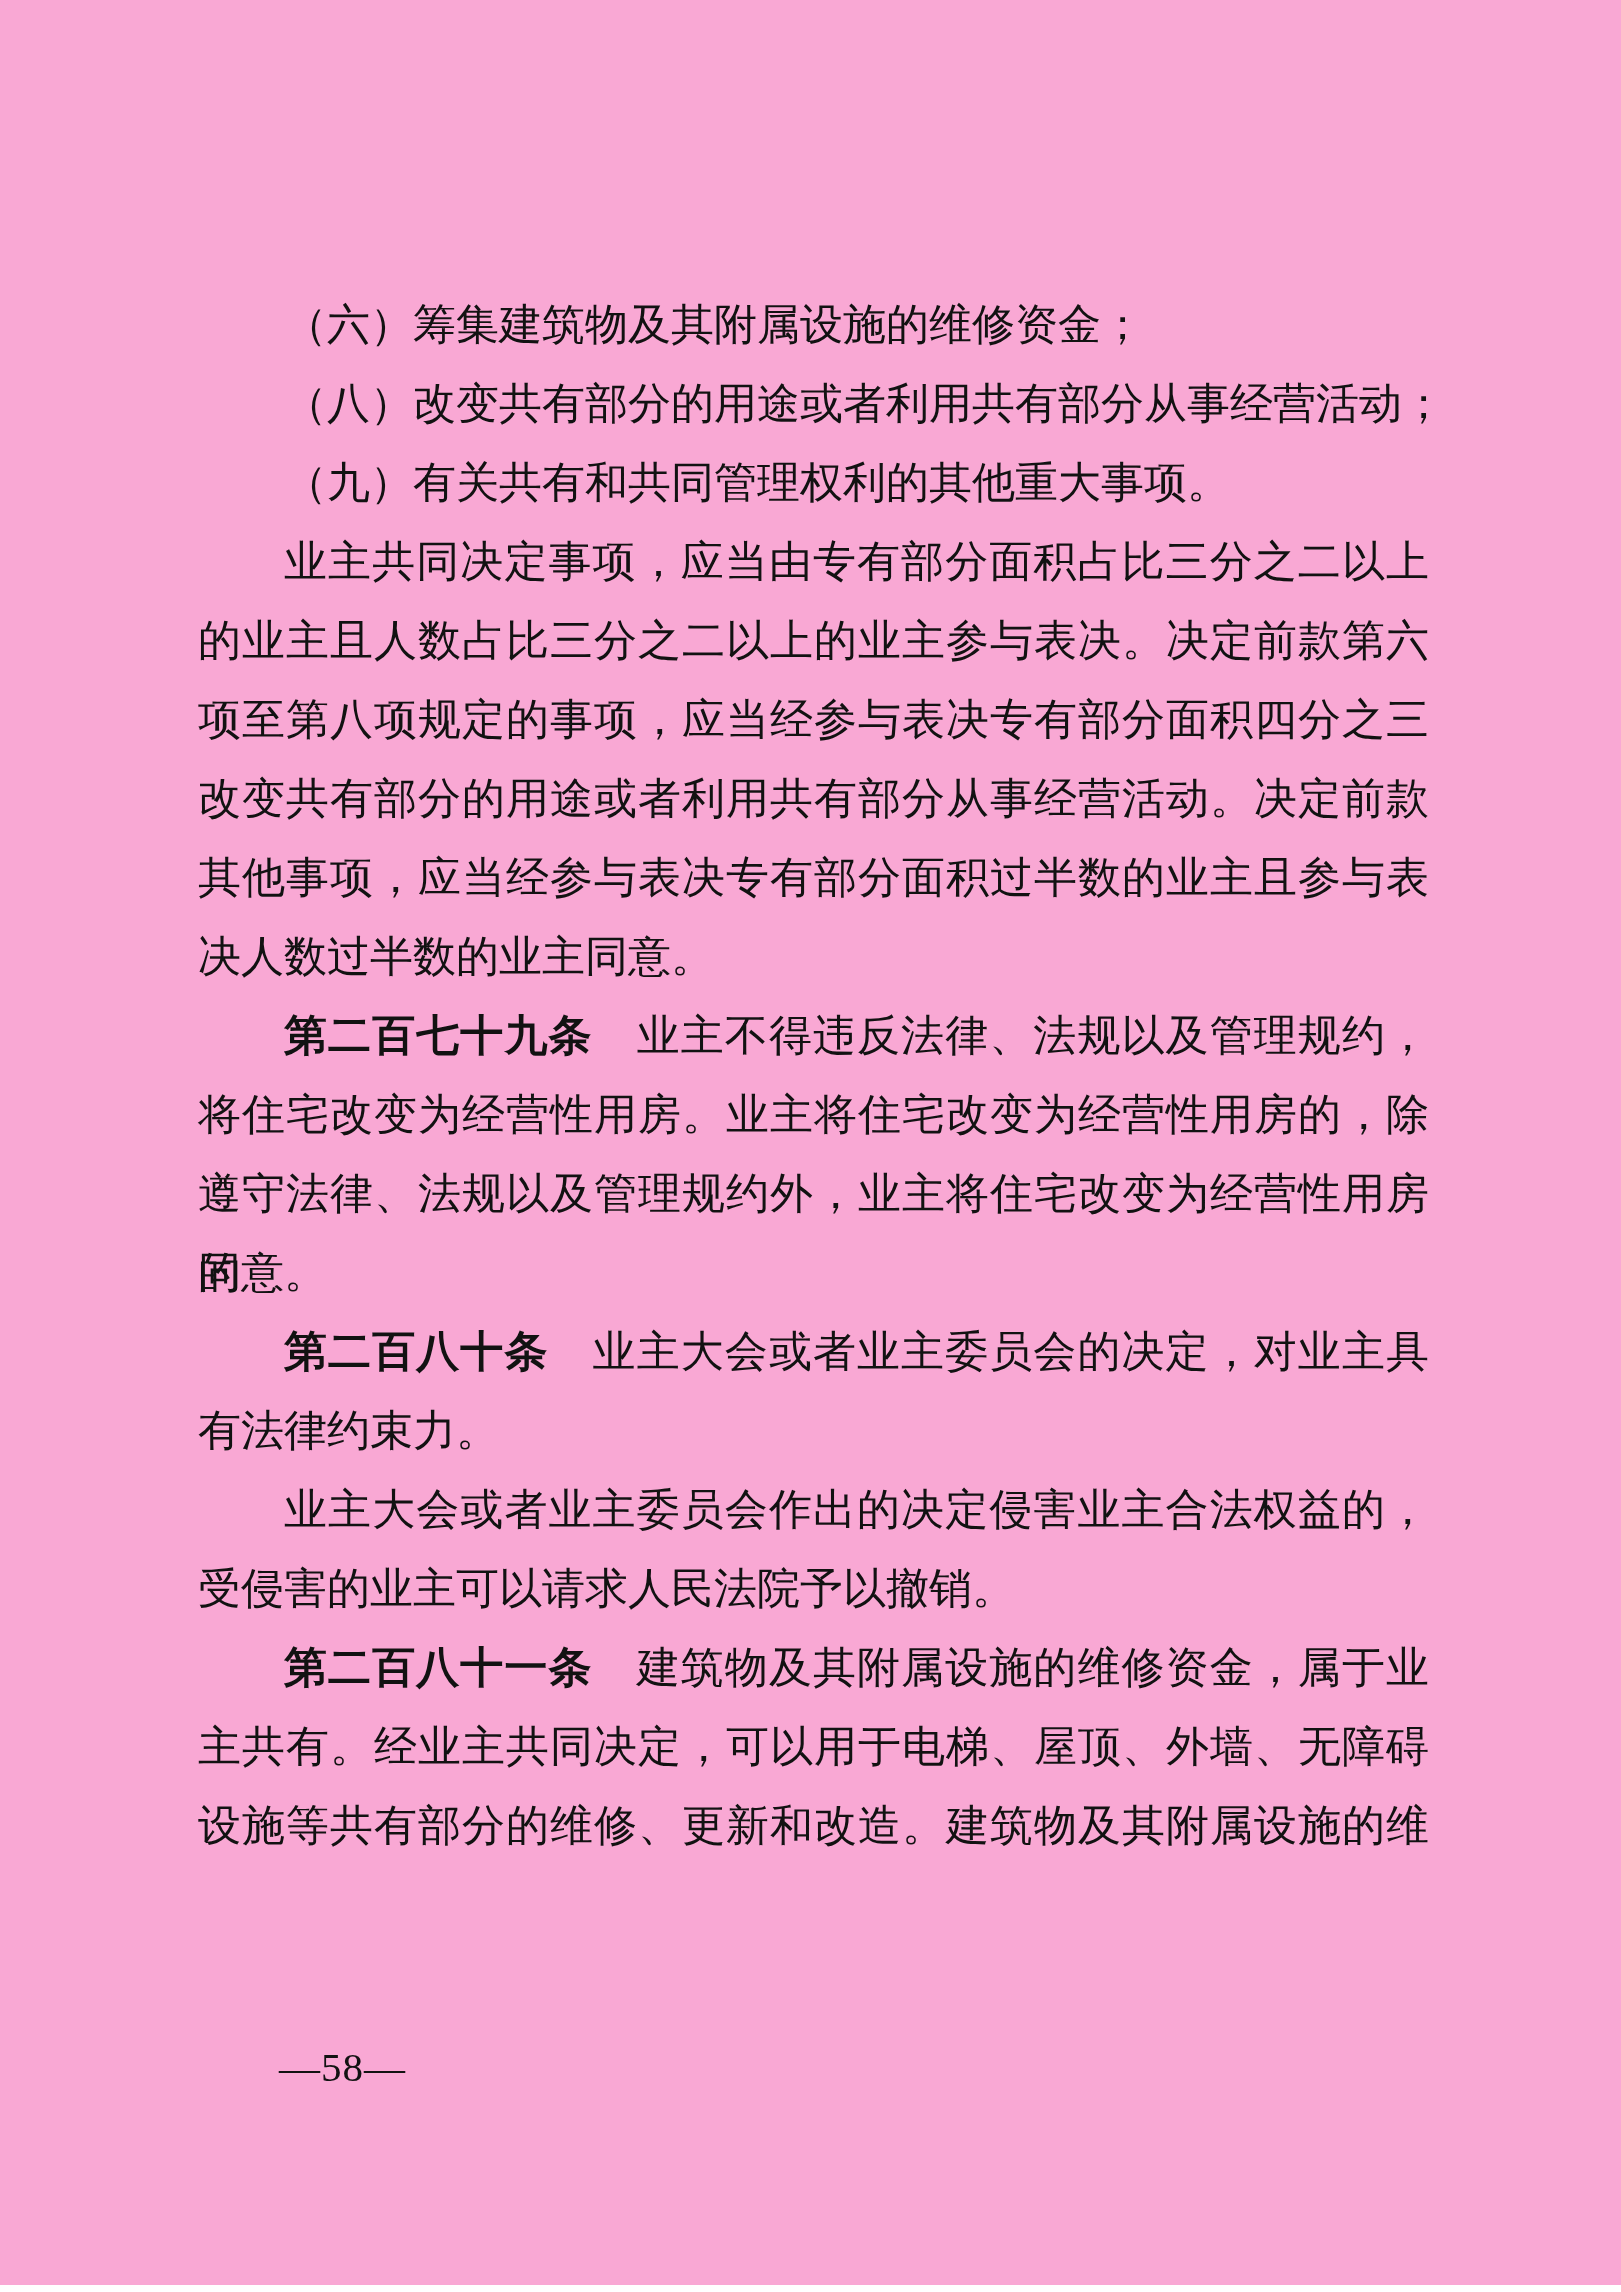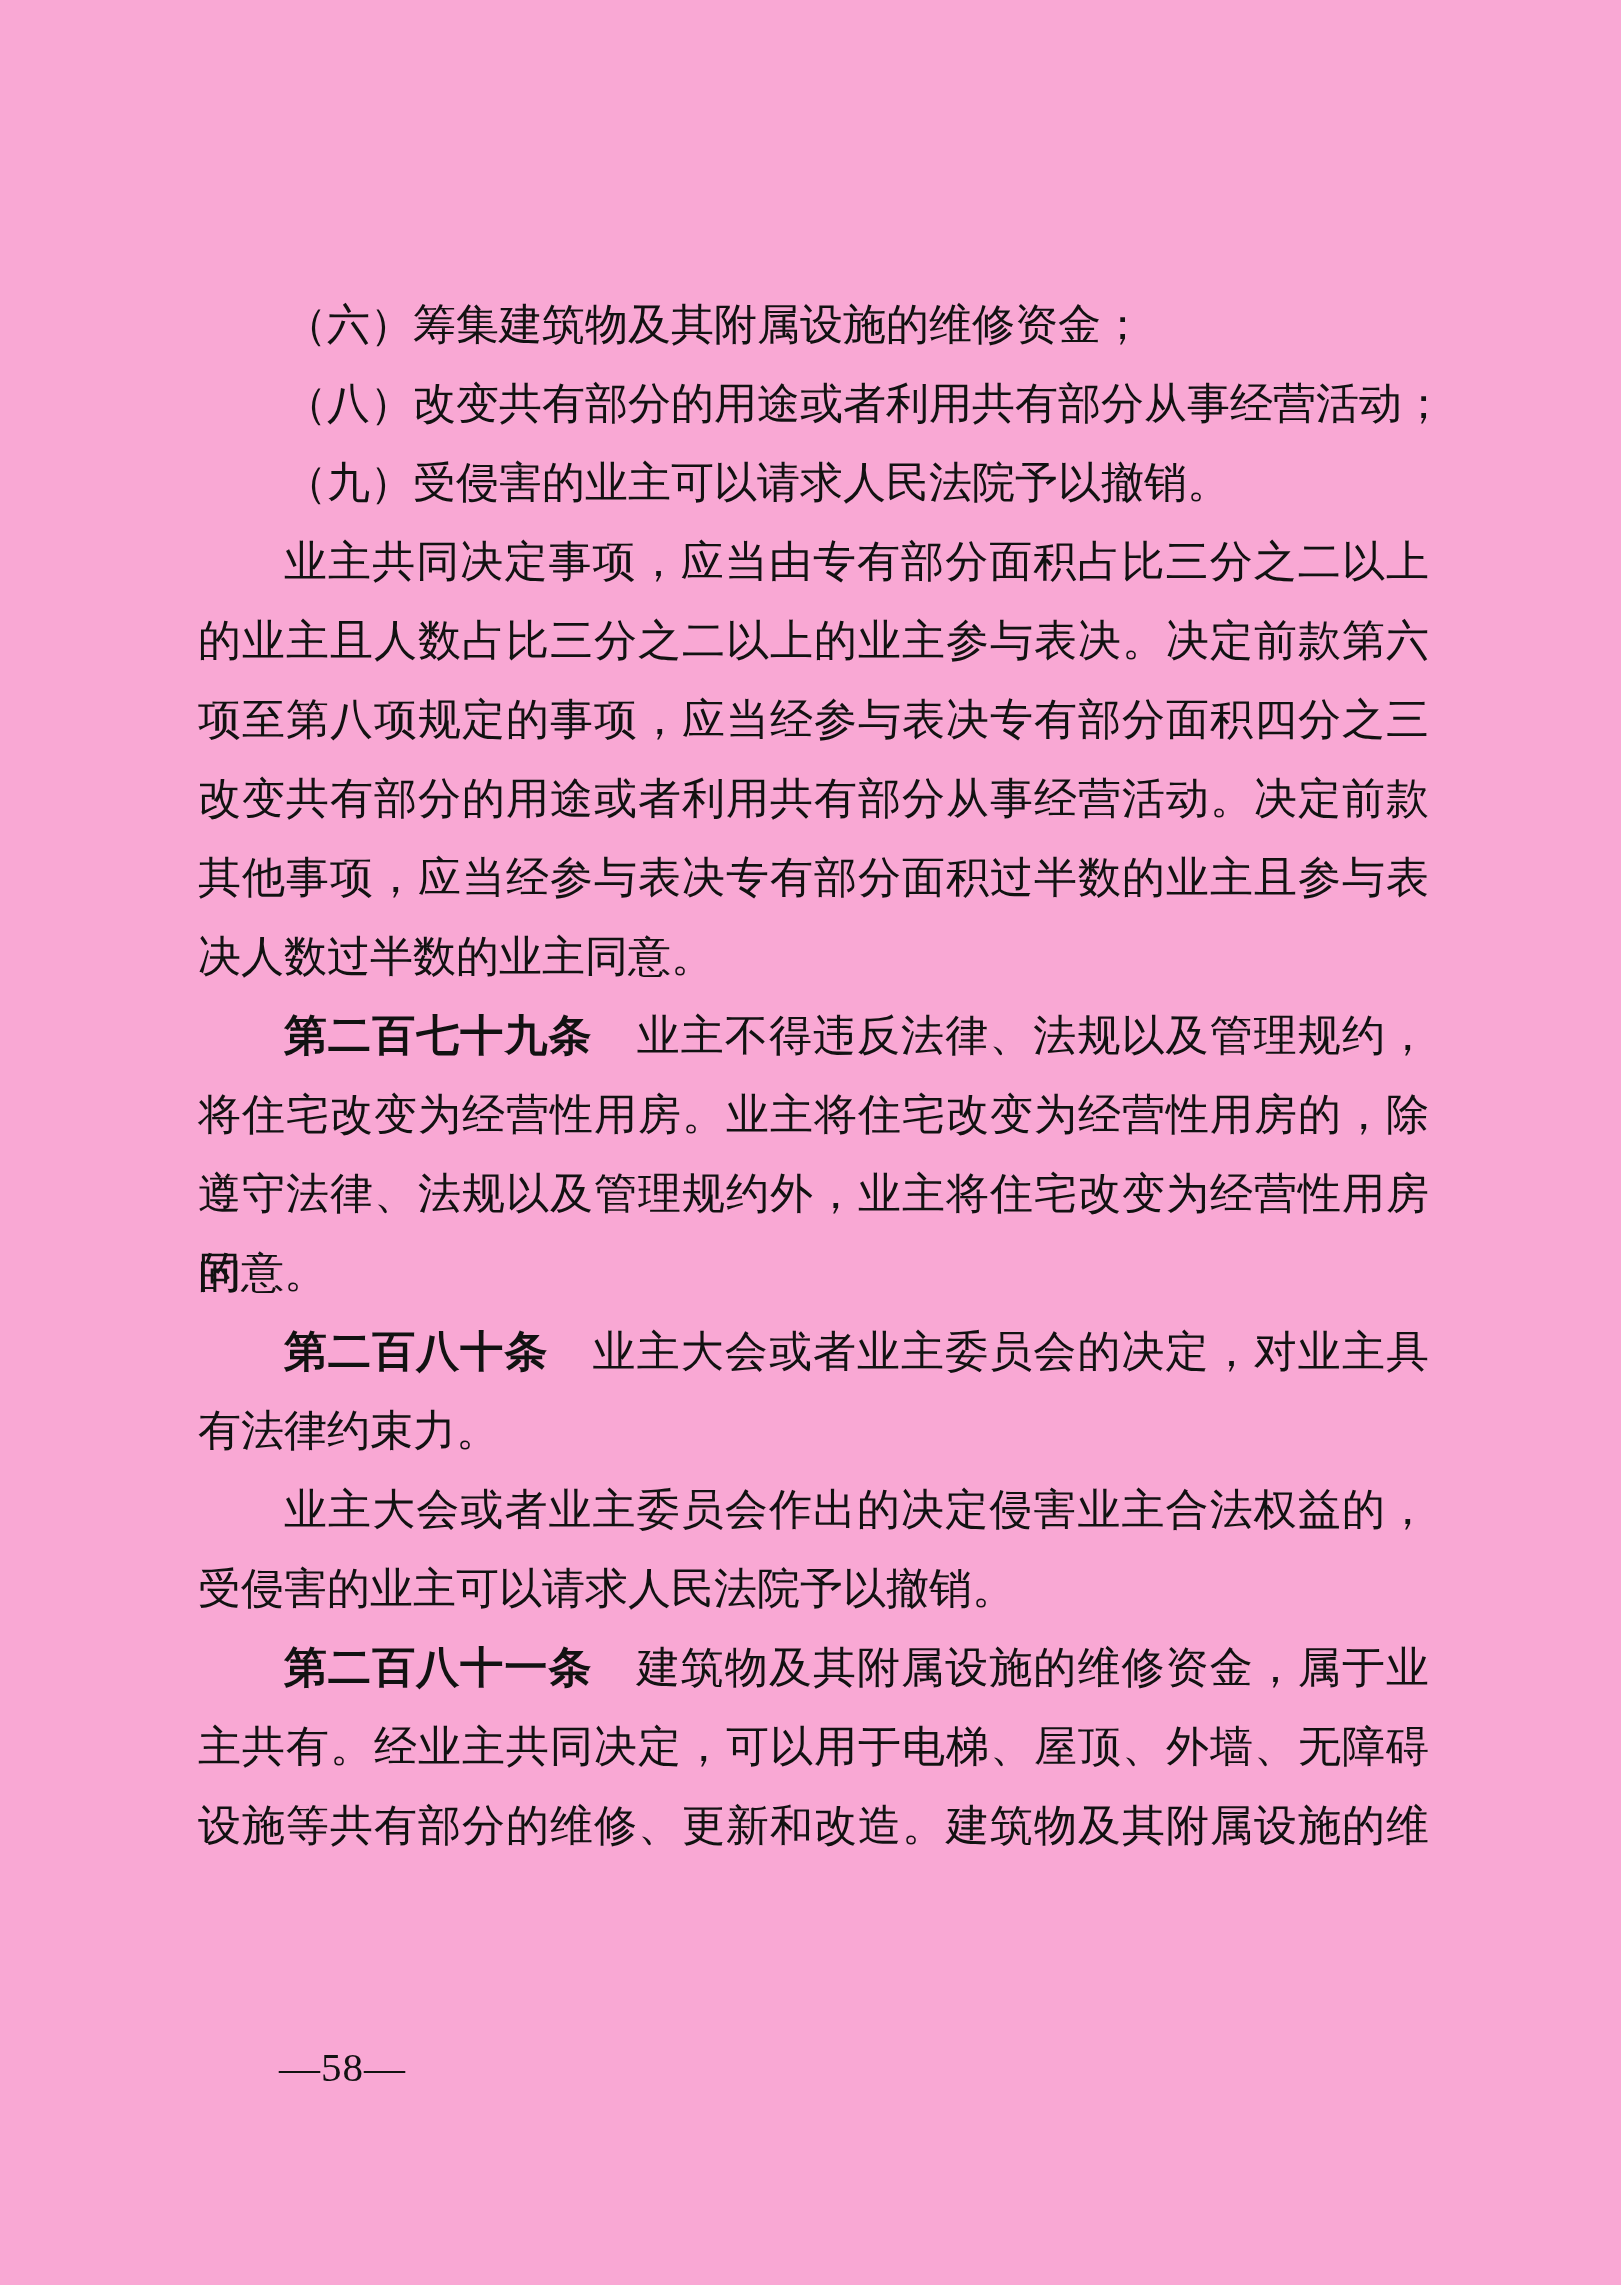--- a/index.html
+++ b/index.html
@@ -58,21 +58,21 @@
     margin-left: 38px;
   }
 </style>
 </head>
 <body>
 
 <div class="page">
   <div class="body-text">
       <div class="line indent"><span class="seg">（六）筹集建筑物及其附属设施的维修资金；</span></div>
       <div class="line indent"><span class="seg">（八）改变共有部分的用途或者利用共有部分从事经营活动；</span></div>
-      <div class="line indent"><span class="seg">（九）受侵害的业主可以请求人民法院予以撤销。</span></div>
+      <div class="line indent"><span class="seg">（九）有关共有和共同管理权利的其他重大事项。</span></div>
       <div class="line indent justify"><span class="seg">业主共同决定事项，应当由专有部分面积占比三分之二以上</span></div>
       <div class="line justify"><span class="seg">的业主且人数占比三分之二以上的业主参与表决。决定前款第六</span></div>
       <div class="line justify"><span class="seg">项至第八项规定的事项，应当经参与表决专有部分面积四分之三</span></div>
       <div class="line justify"><span class="seg">改变共有部分的用途或者利用共有部分从事经营活动。决定前款</span></div>
       <div class="line justify"><span class="seg">其他事项，应当经参与表决专有部分面积过半数的业主且参与表</span></div>
       <div class="line"><span class="seg">决人数过半数的业主同意。</span></div>
       <div class="line indent justify"><span class="seg bold">第二百七十九条　</span><span class="seg">业主不得违反法律、法规以及管理规约，</span></div>
       <div class="line justify"><span class="seg">将住宅改变为经营性用房。业主将住宅改变为经营性用房的，除</span></div>
       <div class="line justify"><span class="seg">遵守法律、法规以及管理规约外，业主将住宅改变为经营性用房的</span></div>
       <div class="line"><span class="seg">同意。</span></div>

